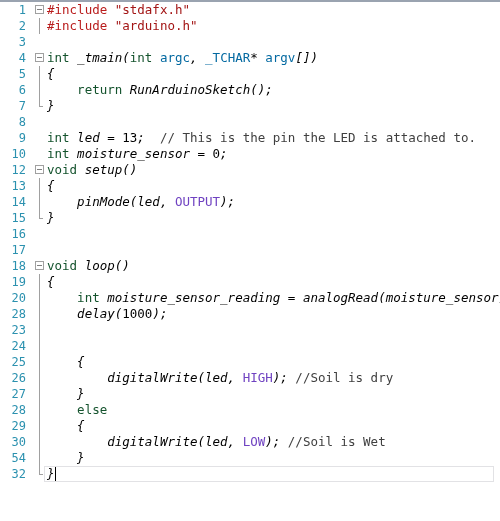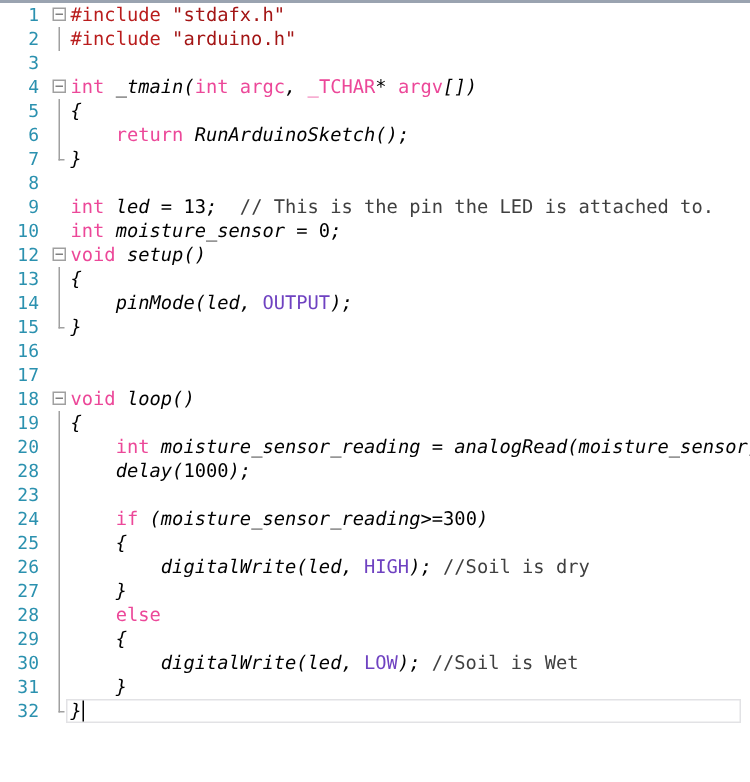--- a/index.html
+++ b/index.html
@@ -116,26 +116,26 @@
     box-sizing: border-box;
     pointer-events: none;
   }
   .caret {
     position: absolute;
     width: 1px;
     height: 14px;
     top: 1px;
     background: #000000;
   }
-  .tok-kw     { color: #ec4899; }
+  .tok-kw     { color: #14532d; }
   .tok-pp     { color: #b91c1c; }
   .tok-str    { color: #a31515; }
   .tok-cmt    { color: #404040; }
   .tok-macro  { color: #6f42c1; }
-  .tok-type   { color: #ec4899; }
+  .tok-type   { color: #0369a1; }
   .tok-id     { color: #000000; font-style: italic; }
   .tok-num    { color: #000000; }
 </style>
 </head>
 <body>
 
 <div id="editor-root">
   <div id="code-surface">
       <div class="code-line"><span class="ln">1</span><span class="fold-col"><span class="fold-box"></span></span><span class="code-text"><span class="tok-pp">#include </span><span class="tok-str">"stdafx.h"</span></span></div>
       <div class="code-line"><span class="ln">2</span><span class="fold-col"><span class="fold-bar"></span></span><span class="code-text"><span class="tok-pp">#include </span><span class="tok-str">"arduino.h"</span></span></div>
@@ -151,23 +151,23 @@
       <div class="code-line"><span class="ln">13</span><span class="fold-col"><span class="fold-bar"></span></span><span class="code-text"><span class="tok-id">{</span></span></div>
       <div class="code-line"><span class="ln">14</span><span class="fold-col"><span class="fold-bar"></span></span><span class="code-text"><span class="tok-id">    pinMode(led, </span><span class="tok-macro">OUTPUT</span><span class="tok-id">);</span></span></div>
       <div class="code-line"><span class="ln">15</span><span class="fold-col"><span class="fold-end"></span></span><span class="code-text"><span class="tok-id">}</span></span></div>
       <div class="code-line"><span class="ln">16</span><span class="fold-col"></span><span class="code-text"></span></div>
       <div class="code-line"><span class="ln">17</span><span class="fold-col"></span><span class="code-text"></span></div>
       <div class="code-line"><span class="ln">18</span><span class="fold-col"><span class="fold-box"></span></span><span class="code-text"><span class="tok-kw">void</span><span class="tok-id"> loop()</span></span></div>
       <div class="code-line"><span class="ln">19</span><span class="fold-col"><span class="fold-bar"></span></span><span class="code-text"><span class="tok-id">{</span></span></div>
       <div class="code-line"><span class="ln">20</span><span class="fold-col"><span class="fold-bar"></span></span><span class="code-text"><span class="tok-id">    </span><span class="tok-kw">int</span><span class="tok-id"> moisture_sensor_reading = analogRead(moisture_sensor);</span></span></div>
       <div class="code-line"><span class="ln">28</span><span class="fold-col"><span class="fold-bar"></span></span><span class="code-text"><span class="tok-id">    delay(</span><span class="tok-num">1000</span><span class="tok-id">);</span></span></div>
       <div class="code-line"><span class="ln">23</span><span class="fold-col"><span class="fold-bar"></span></span><span class="code-text"></span></div>
-      <div class="code-line"><span class="ln">24</span><span class="fold-col"><span class="fold-bar"></span></span><span class="code-text"><span class="tok-id">    </span><span class="tok-kw">if</span><span class="tok-id"> (moisture_sensor_reading&gt;=</span><span class="tok-num">300</span><span class="tok-id">)</span></span></div>
+      <div class="code-line"><span class="ln">24</span><span class="fold-col"><span class="fold-bar"></span></span></div>
       <div class="code-line"><span class="ln">25</span><span class="fold-col"><span class="fold-bar"></span></span><span class="code-text"><span class="tok-id">    {</span></span></div>
       <div class="code-line"><span class="ln">26</span><span class="fold-col"><span class="fold-bar"></span></span><span class="code-text"><span class="tok-id">        digitalWrite(led, </span><span class="tok-macro">HIGH</span><span class="tok-id">); </span><span class="tok-cmt">//Soil is dry</span></span></div>
       <div class="code-line"><span class="ln">27</span><span class="fold-col"><span class="fold-bar"></span></span><span class="code-text"><span class="tok-id">    }</span></span></div>
       <div class="code-line"><span class="ln">28</span><span class="fold-col"><span class="fold-bar"></span></span><span class="code-text"><span class="tok-id">    </span><span class="tok-kw">else</span></span></div>
       <div class="code-line"><span class="ln">29</span><span class="fold-col"><span class="fold-bar"></span></span><span class="code-text"><span class="tok-id">    {</span></span></div>
       <div class="code-line"><span class="ln">30</span><span class="fold-col"><span class="fold-bar"></span></span><span class="code-text"><span class="tok-id">        digitalWrite(led, </span><span class="tok-macro">LOW</span><span class="tok-id">); </span><span class="tok-cmt">//Soil is Wet</span></span></div>
-      <div class="code-line"><span class="ln">31</span><span class="fold-col"><span class="fold-bar"></span></span><span class="code-text"><span class="tok-id">    }</span></span></div>
+      <div class="code-line"><span class="ln">54</span><span class="fold-col"><span class="fold-bar"></span></span><span class="code-text"><span class="tok-id">    }</span></span></div>
       <div class="code-line"><div class="current-line"></div><span class="ln">32</span><span class="fold-col"><span class="fold-end"></span></span><span class="code-text"><span class="tok-id">}</span></span><span class="caret" style="left: 54.52px;"></span></div>
     </div>
 </div>
 
 </body></html>

